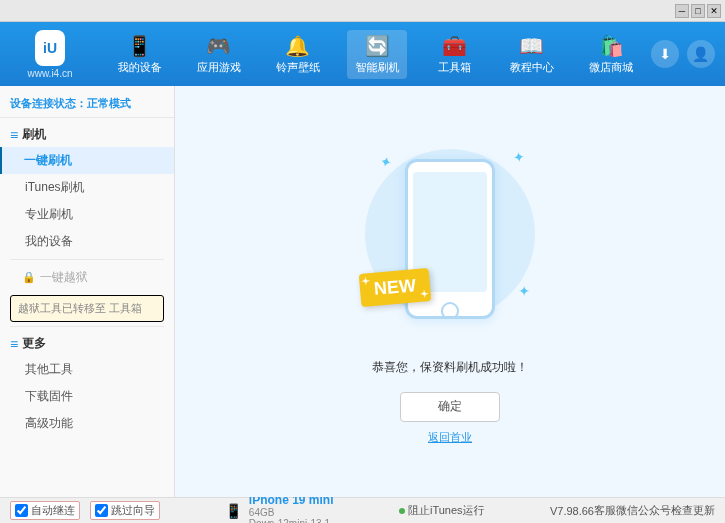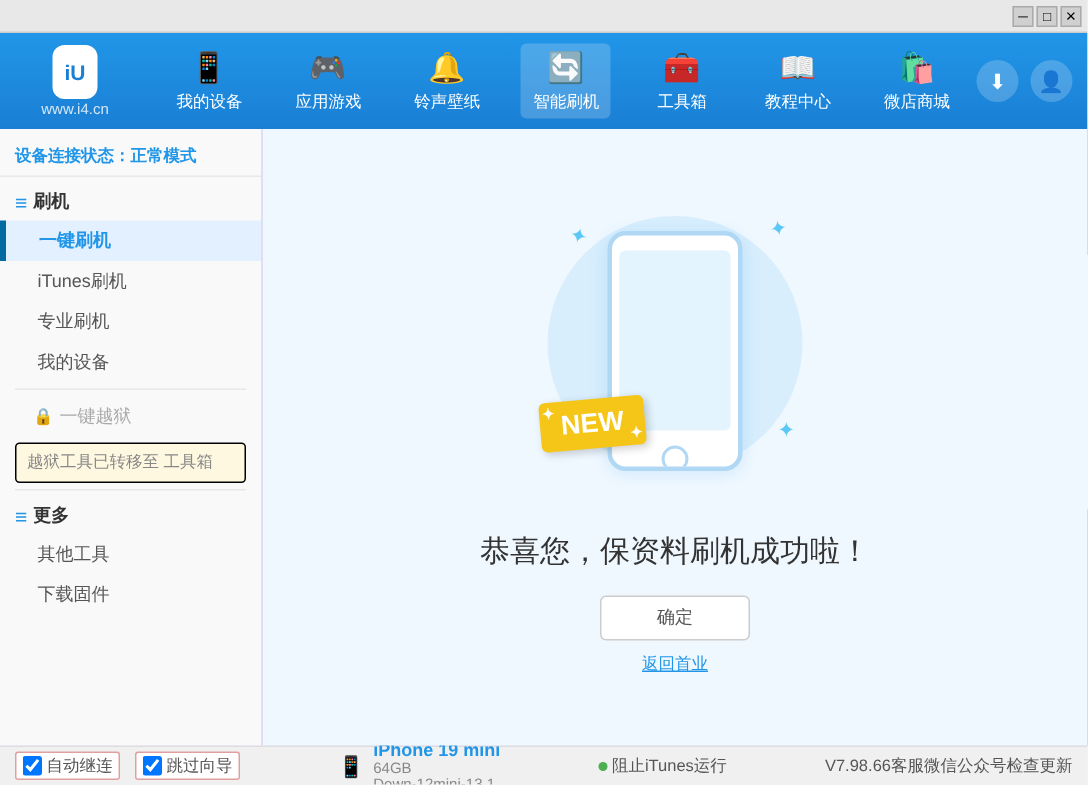--- a/index.html
+++ b/index.html
@@ -125,21 +125,21 @@
     .sidebar-item {
       padding: 5px 10px 5px 22px;
       font-size: 12px;
       color: #555;
       cursor: pointer;
       border-left: 3px solid transparent;
     }
     .sidebar-item.active {
       background: #e3f0ff;
       color: #2196e8;
-      border-left: 4px solid #0369a1;
+      border-left: 2px solid #0369a1;
       font-weight: bold;
     }
 
     .sidebar-divider {
       height: 1px;
       background: #e8e8e8;
       margin: 4px 10px;
     }
 
     .sidebar-disabled {
@@ -244,21 +244,21 @@
     .new-badge::after { bottom: 2px; right: 2px; }
 
     
     .sparkle {
       position: absolute;
       color: #5bc8f5;
       font-size: 14px;
     }
 
     .success-title {
-      font-size: 20px;
+      font-size: 12px;
       color: #333;
       margin-bottom: 16px;
       font-weight: normal;
     }
 
     .confirm-btn {
       width: 100px;
       height: 30px;
       background: white;
       border: 1px solid #ccc;
@@ -433,20 +433,23 @@
     <div class="sidebar-section-header">
       <span class="section-icon">≡</span>
       <span>更多</span>
     </div>
 
     <div class="sidebar-item">
       <span>其他工具</span>
     </div>
     <div class="sidebar-item">
       <span>下载固件</span>
+    </div>
+    <div class="sidebar-item">
+      <span>高级功能</span>
     </div>
   </div>
 
   <div class="content">
 
     <div class="success-illustration">
 
       <div class="circle-bg"></div>
 
       <div class="phone-shape">

